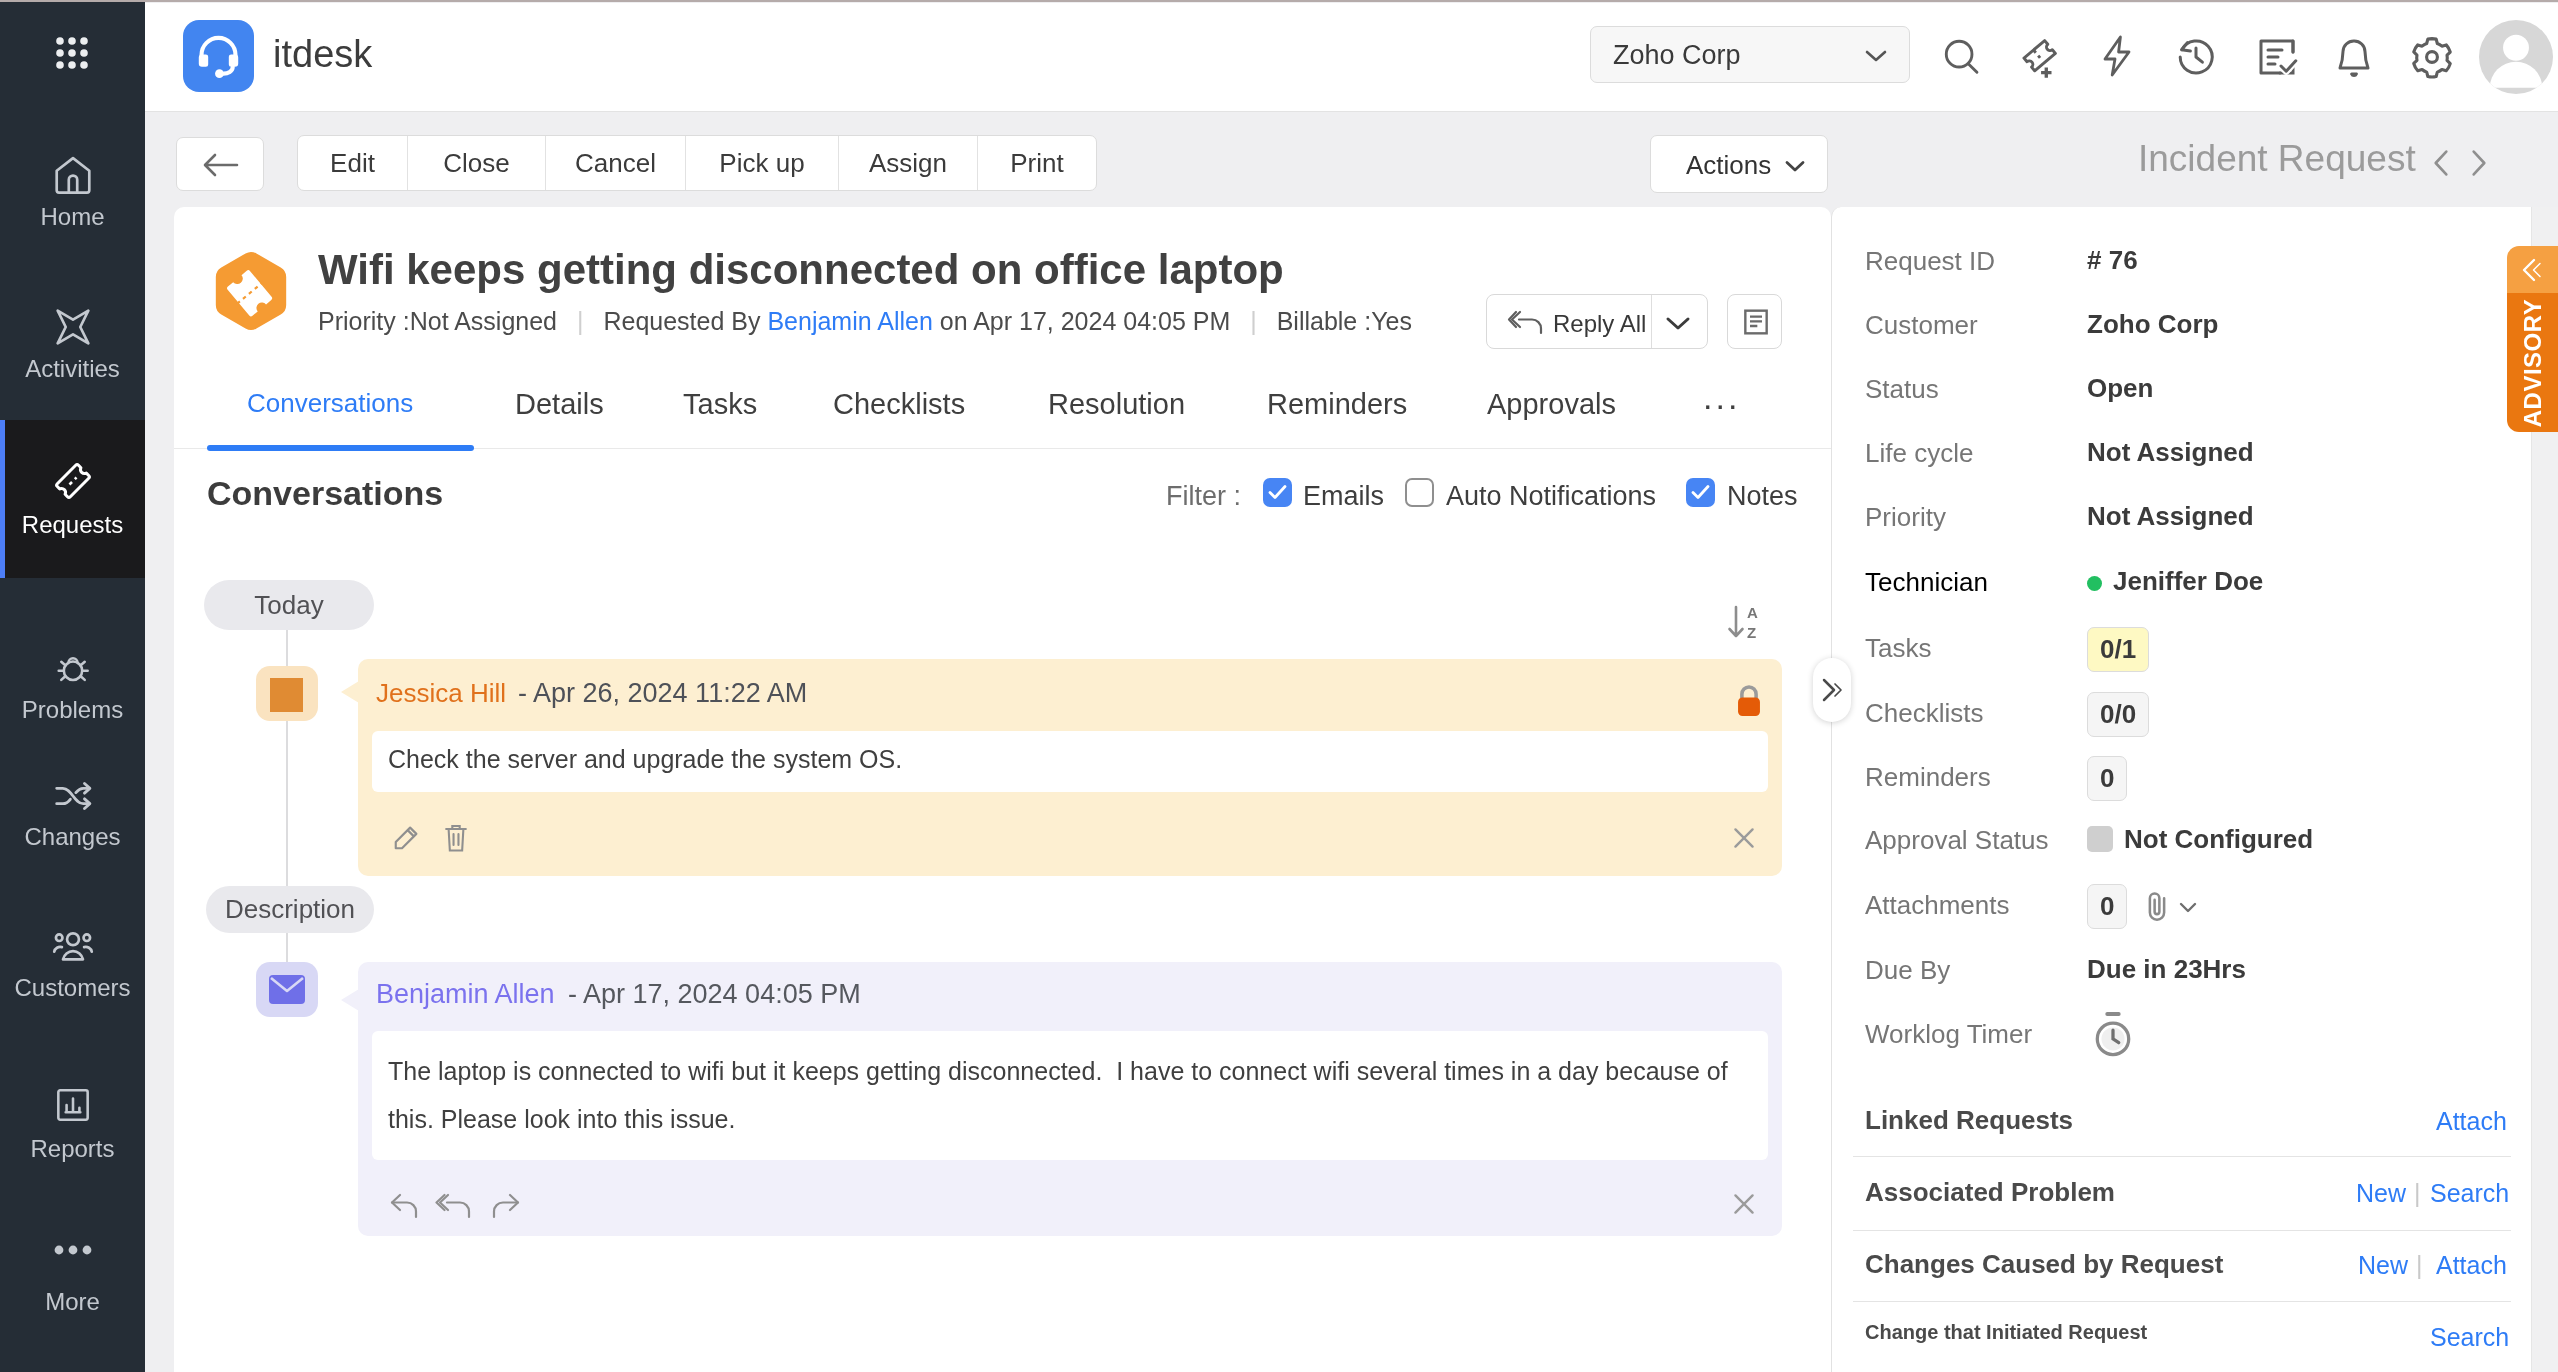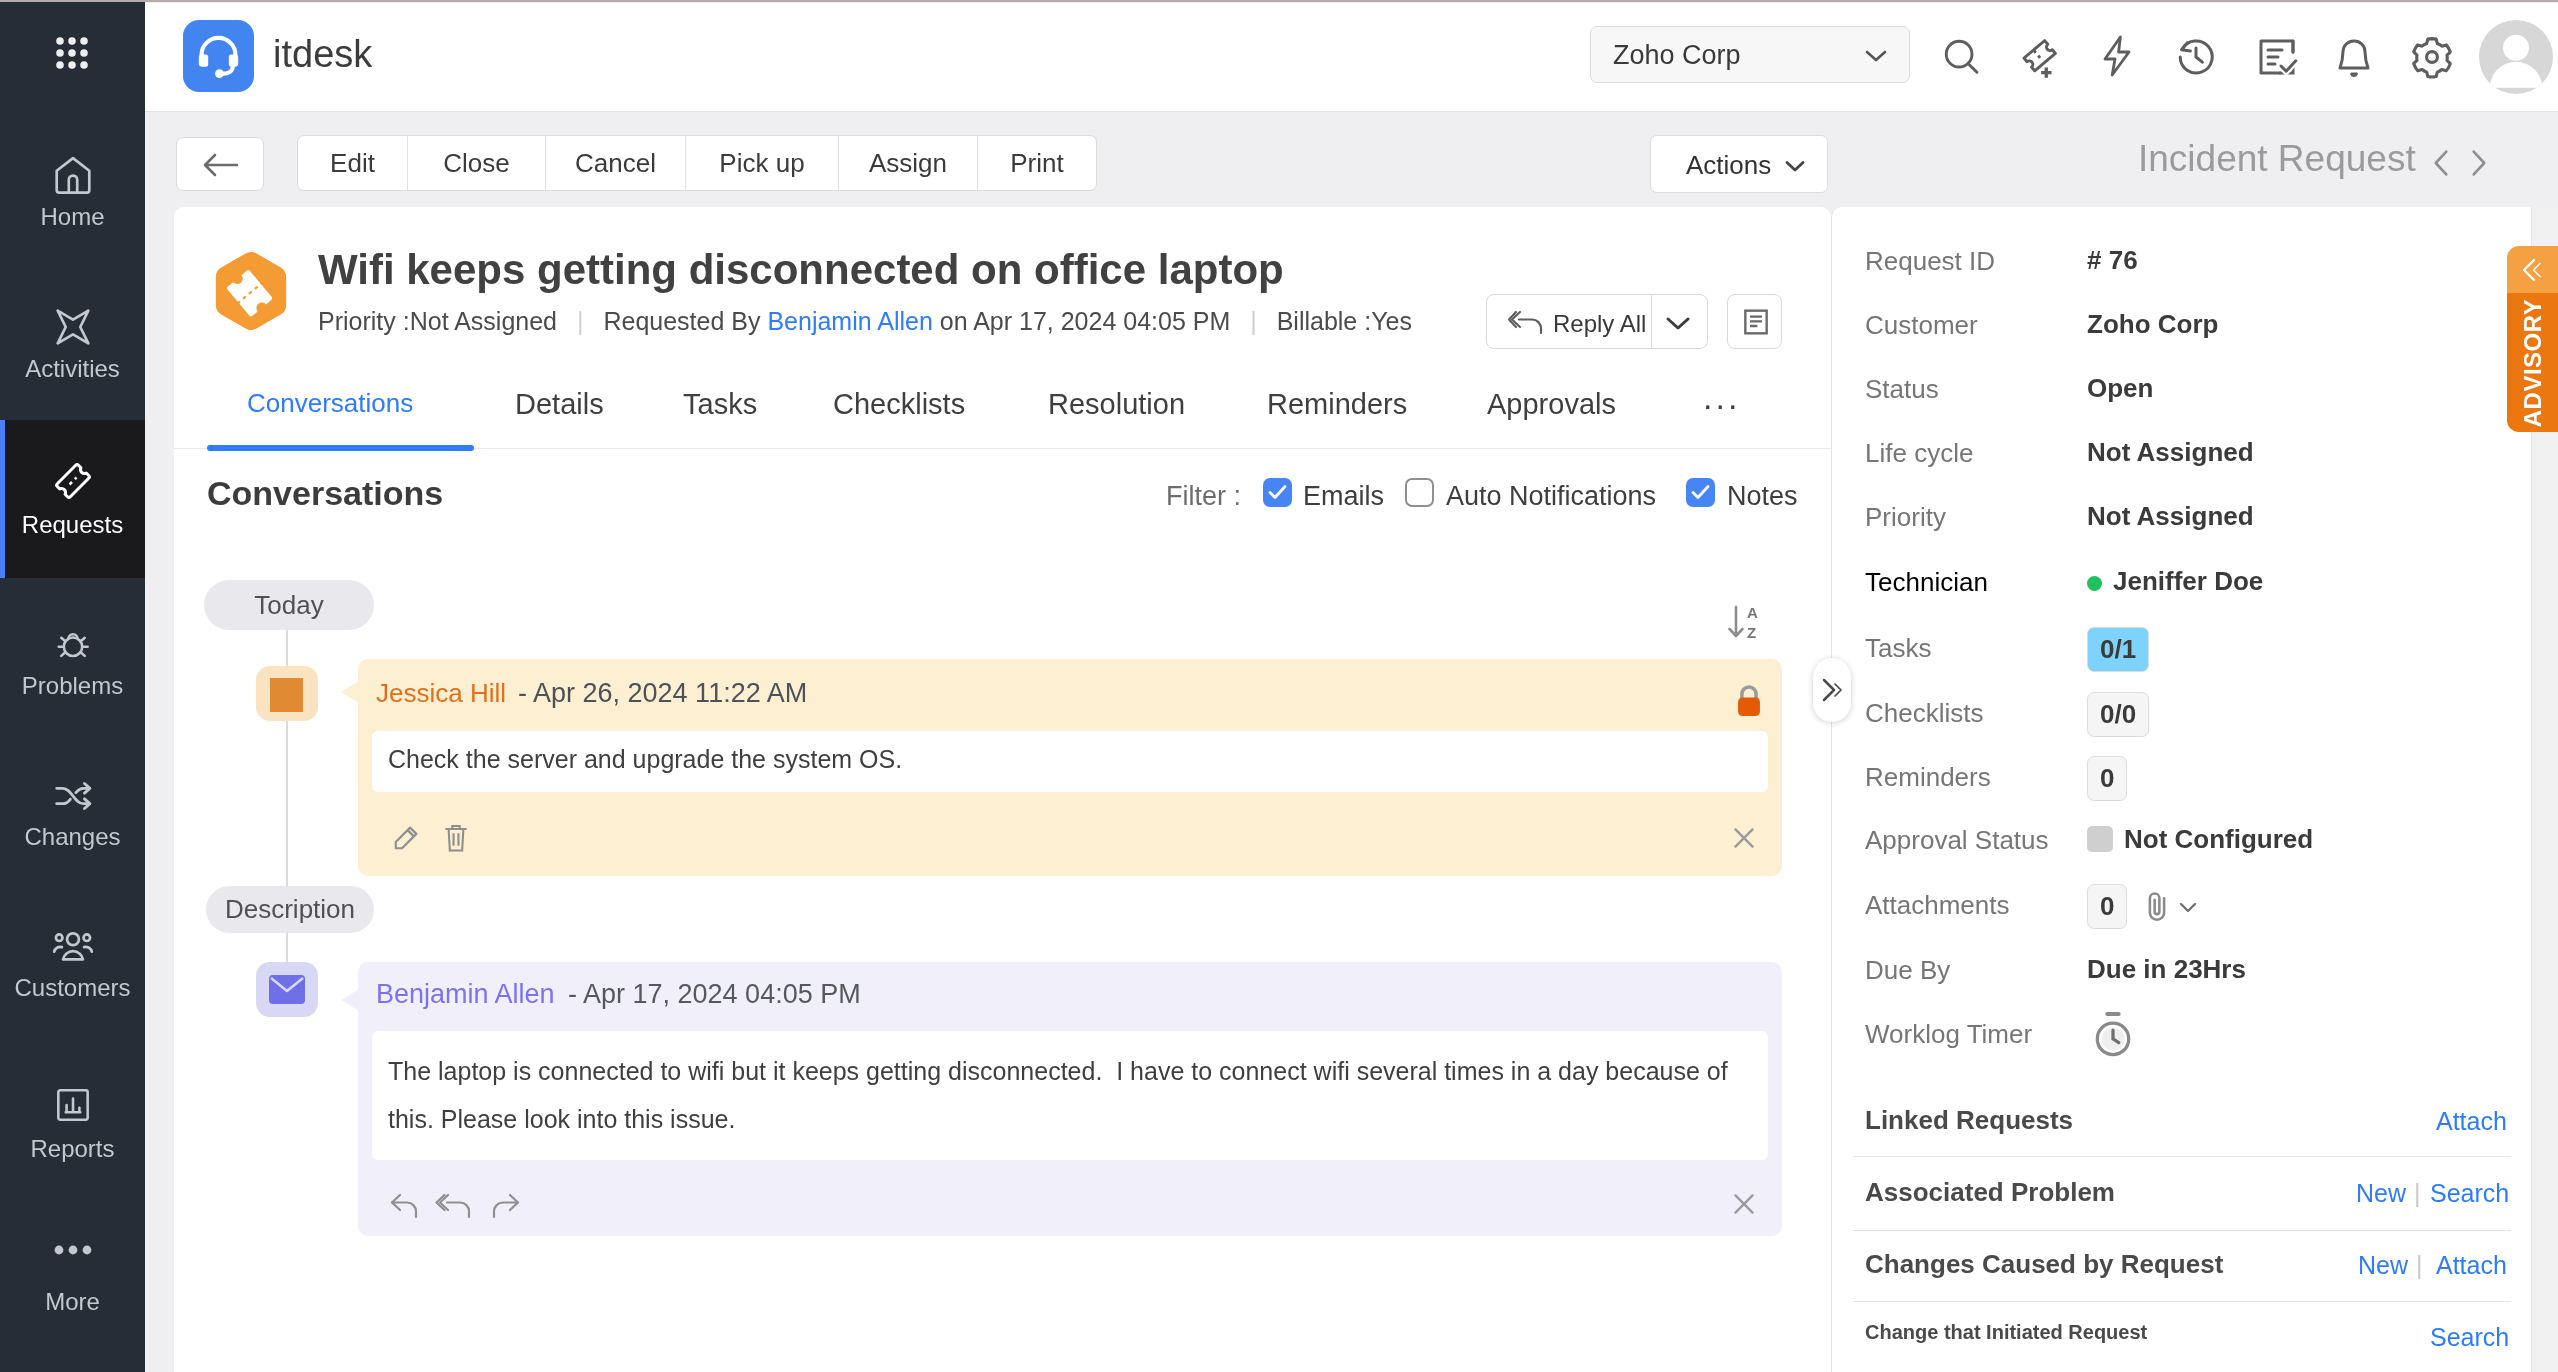--- a/index.html
+++ b/index.html
@@ -47,21 +47,21 @@
     <div class="abs" style="left:0;top:0;width:5px;height:158px;background:#4d7ef7;"></div>
     <svg class="abs" style="left:49px;top:37px;" width="48" height="48" viewBox="0 0 24 24" fill="none" stroke="#ffffff" stroke-width="1.5" stroke-linejoin="round">
       <g transform="rotate(-45 12 12)">
         <path d="M4.5 8.4a1 1 0 0 1 1-1h13a1 1 0 0 1 1 1v1.7a2 2 0 0 0 0 3.8v1.7a1 1 0 0 1-1 1h-13a1 1 0 0 1-1-1v-1.7a2 2 0 0 0 0-3.8z"></path>
         <path d="M9.5 12h5" stroke-dasharray="1.8 2" stroke-width="1.3"></path>
       </g>
     </svg>
     <div class="abs" style="left:0;top:91px;width:145px;text-align:center;color:#ffffff;font-size:24px;">Requests</div>
   </div>
 
-  <div class="abs" style="left:0;top:622px;width:145px;text-align:center;">
+  <div class="abs" style="left:0;top:646px;width:145px;text-align:center;">
     <svg style="margin:0 auto;" width="44" height="44" viewBox="0 0 24 24" fill="none" stroke="#c3c8cf" stroke-width="1.4" stroke-linecap="round">
       <circle cx="12" cy="13.5" r="5"></circle>
       <path d="M9.5 9.2a2.5 2.5 0 0 1 5 0"></path>
       <path d="M7.8 10.5 5.6 8.6M16.2 10.5l2.2-1.9M7 13.5H4.2M20 13.5h-2.9M7.8 16.5l-2.2 2M16.2 16.5l2.2 2"></path>
     </svg>
     <div style="color:#c3c8cf;font-size:24px;margin-top:6px;">Problems</div>
   </div>
 
   <div class="abs" style="left:0;top:773px;width:145px;text-align:center;">
     <svg style="margin:0 auto;" width="46" height="46" viewBox="0 0 24 24" fill="none" stroke="#c3c8cf" stroke-width="1.5" stroke-linecap="round" stroke-linejoin="round">
@@ -348,21 +348,21 @@
 <div class="abs" style="left:2087px;top:373px;font-size:26px;color:#3b3b3b;font-weight:bold;z-index:6;">Open</div>
 <div class="abs" style="left:1865px;top:438px;font-size:26px;color:#767676;z-index:6;">Life cycle</div>
 <div class="abs" style="left:2087px;top:437px;font-size:26px;color:#3b3b3b;font-weight:bold;z-index:6;">Not Assigned</div>
 <div class="abs" style="left:1865px;top:502px;font-size:26px;color:#767676;z-index:6;">Priority</div>
 <div class="abs" style="left:2087px;top:501px;font-size:26px;color:#3b3b3b;font-weight:bold;z-index:6;">Not Assigned</div>
 <div class="abs" style="left:1865px;top:567px;font-size:26px;color:#000000;z-index:6;">Technician</div>
 <div class="abs" style="left:2087px;top:576px;width:15px;height:15px;border-radius:50%;background:#22bf61;z-index:6;"></div>
 <div class="abs" style="left:2113px;top:566px;font-size:26px;color:#3b3b3b;font-weight:bold;z-index:6;">Jeniffer Doe</div>
 
 <div class="abs" style="left:1865px;top:633px;font-size:26px;color:#767676;z-index:6;">Tasks</div>
-<div class="abs" style="left:2087px;top:627px;height:45px;background:#7dd3fc;border:1px solid #dcdcdc;border-radius:7px;padding:0 12px;line-height:43px;font-size:26px;color:#3b3b3b;font-weight:bold;z-index:6;">0/1</div>
+<div class="abs" style="left:2087px;top:627px;height:45px;background:#fef9c3;border:1px solid #dcdcdc;border-radius:7px;padding:0 12px;line-height:43px;font-size:26px;color:#3b3b3b;font-weight:bold;z-index:6;">0/1</div>
 <div class="abs" style="left:1865px;top:698px;font-size:26px;color:#767676;z-index:6;">Checklists</div>
 <div class="abs" style="left:2087px;top:692px;height:45px;background:#f5f5f5;border:1px solid #dcdcdc;border-radius:7px;padding:0 12px;line-height:43px;font-size:26px;color:#3b3b3b;font-weight:bold;z-index:6;">0/0</div>
 <div class="abs" style="left:1865px;top:762px;font-size:26px;color:#767676;z-index:6;">Reminders</div>
 <div class="abs" style="left:2087px;top:756px;height:45px;background:#f5f5f5;border:1px solid #dcdcdc;border-radius:7px;padding:0 12px;line-height:43px;font-size:26px;color:#3b3b3b;font-weight:bold;z-index:6;">0</div>
 
 <div class="abs" style="left:1865px;top:825px;font-size:26px;color:#767676;z-index:6;">Approval Status</div>
 <div class="abs" style="left:2087px;top:826px;width:26px;height:26px;background:#cfcfcf;border-radius:5px;z-index:6;"></div>
 <div class="abs" style="left:2124px;top:824px;font-size:26px;color:#3b3b3b;font-weight:bold;z-index:6;">Not Configured</div>
 
 <div class="abs" style="left:1865px;top:890px;font-size:26px;color:#767676;z-index:6;">Attachments</div>

